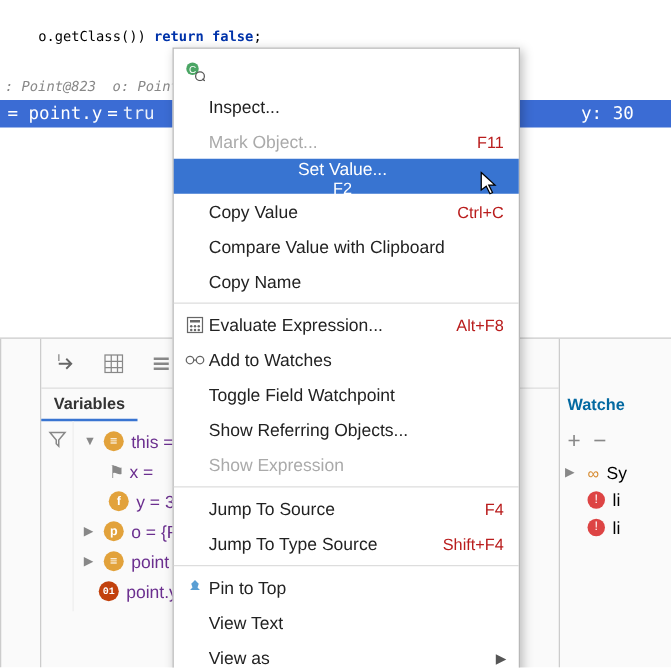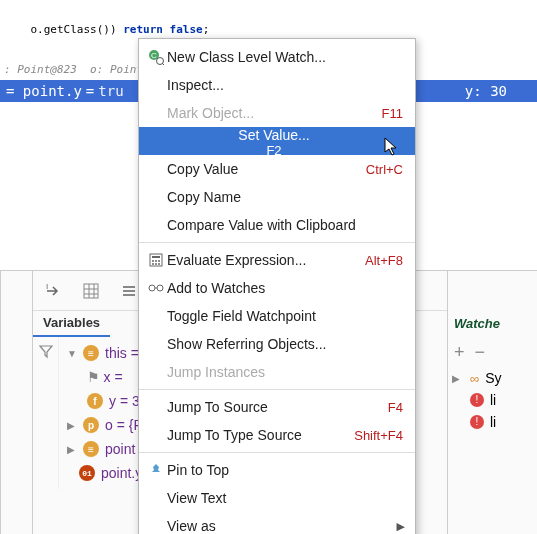--- a/index.html
+++ b/index.html
@@ -151,22 +151,22 @@
       font-size:10px;font-weight:bold;color:#fff;
       margin-right:2px;
     }
     .badge-this { background:#e2a23b; color:#fff; }
     .badge-flag { color:#888; }
     .badge-f { background:#e2a23b; }
     .badge-p { background:#e2a23b; }
     .badge-01 { background:#c2410c; font-size:8px;font-family:Liberation Mono, monospace; }
     .var-text { color:#6b2f8f; font-weight:500; }
     .right-tab {
-      height:26px; display:flex; align-items:center; font-weight:bold; color:#14532d;
-      border-bottom:2px solid transparent; padding:4px 2px;font-style:italic;
+      height:26px; display:flex; align-items:center; font-weight:bold; color:#0369a1;
+      border-bottom:2px solid transparent; padding:4px 2px;
     }
     .right-toolbar { height:30px; display:flex; align-items:center; gap:10px; padding:4px 2px; color:#888;}
     .right-item { display:flex; align-items:center; gap:6px; height:22px; font-size:14px; white-space:nowrap;}
     .right-item .dot-red { width:14px;height:14px;border-radius:7px;background:#d44; display:inline-block; color:#fff; font-size:10px; text-align:center; line-height:14px;}
     .right-item .sy-icon { color:#d68a2f; font-size:13px; }
     .vars-flex { display:flex; }
     .vars-flex .filter-col { width:26px; border-right:1px solid #eee; display:flex; justify-content:center; padding-top:6px;}
   </style>
 </head>
 <body>
@@ -190,21 +190,20 @@
 <div class="context-menu">
   <div class="menu-item">
     <span class="mi-icon">
       <svg width="16" height="16">
           <circle cx="6" cy="6" r="5" fill="#4aa564"></circle>
           <text x="6" y="9" font-size="8" text-anchor="middle" fill="#fff">C</text>
           <circle cx="12" cy="12" r="3.5" fill="none" stroke="#555" stroke-width="1"></circle>
           <line x1="14" y1="14" x2="16" y2="16" stroke="#555" stroke-width="1"></line>
         </svg>
     </span>
-    <span class="mi-label">New Class Level Watch...</span>
   </div>
   <div class="menu-item">
     <span class="mi-icon"></span>
     <span class="mi-label">Inspect...</span>
   </div>
   <div class="menu-item disabled">
     <span class="mi-icon"></span>
     <span class="mi-label">Mark Object...</span>
     <span class="mi-shortcut">F11</span>
   </div>
@@ -213,25 +212,25 @@
     <span class="mi-label">Set Value...</span>
     <span class="mi-shortcut">F2</span>
   </div>
   <div class="menu-item">
     <span class="mi-icon"></span>
     <span class="mi-label">Copy Value</span>
     <span class="mi-shortcut">Ctrl+C</span>
   </div>
   <div class="menu-item">
     <span class="mi-icon"></span>
+    <span class="mi-label">Compare Value with Clipboard</span>
+  </div>
+  <div class="menu-item">
+    <span class="mi-icon"></span>
     <span class="mi-label">Copy Name</span>
-  </div>
-  <div class="menu-item">
-    <span class="mi-icon"></span>
-    <span class="mi-label">Compare Value with Clipboard</span>
   </div>
   <div class="menu-sep"></div>
   <div class="menu-item">
     <span class="mi-icon">
       <svg width="14" height="14">
           <rect x="1" y="1" width="12" height="12" fill="none" stroke="#666"></rect>
           <rect x="3" y="3" width="8" height="2" fill="#666"></rect>
           <circle cx="4" cy="8" r="1" fill="#666"></circle>
           <circle cx="7" cy="8" r="1" fill="#666"></circle>
           <circle cx="10" cy="8" r="1" fill="#666"></circle>
@@ -256,21 +255,21 @@
   <div class="menu-item">
     <span class="mi-icon"></span>
     <span class="mi-label">Toggle Field Watchpoint</span>
   </div>
   <div class="menu-item">
     <span class="mi-icon"></span>
     <span class="mi-label">Show Referring Objects...</span>
   </div>
   <div class="menu-item disabled">
     <span class="mi-icon"></span>
-    <span class="mi-label">Jump Instances</span>
+    <span class="mi-label">Show Expression</span>
   </div>
   <div class="menu-sep"></div>
   <div class="menu-item">
     <span class="mi-icon"></span>
     <span class="mi-label">Jump To Source</span>
     <span class="mi-shortcut">F4</span>
   </div>
   <div class="menu-item">
     <span class="mi-icon"></span>
     <span class="mi-label">Jump To Type Source</span>

